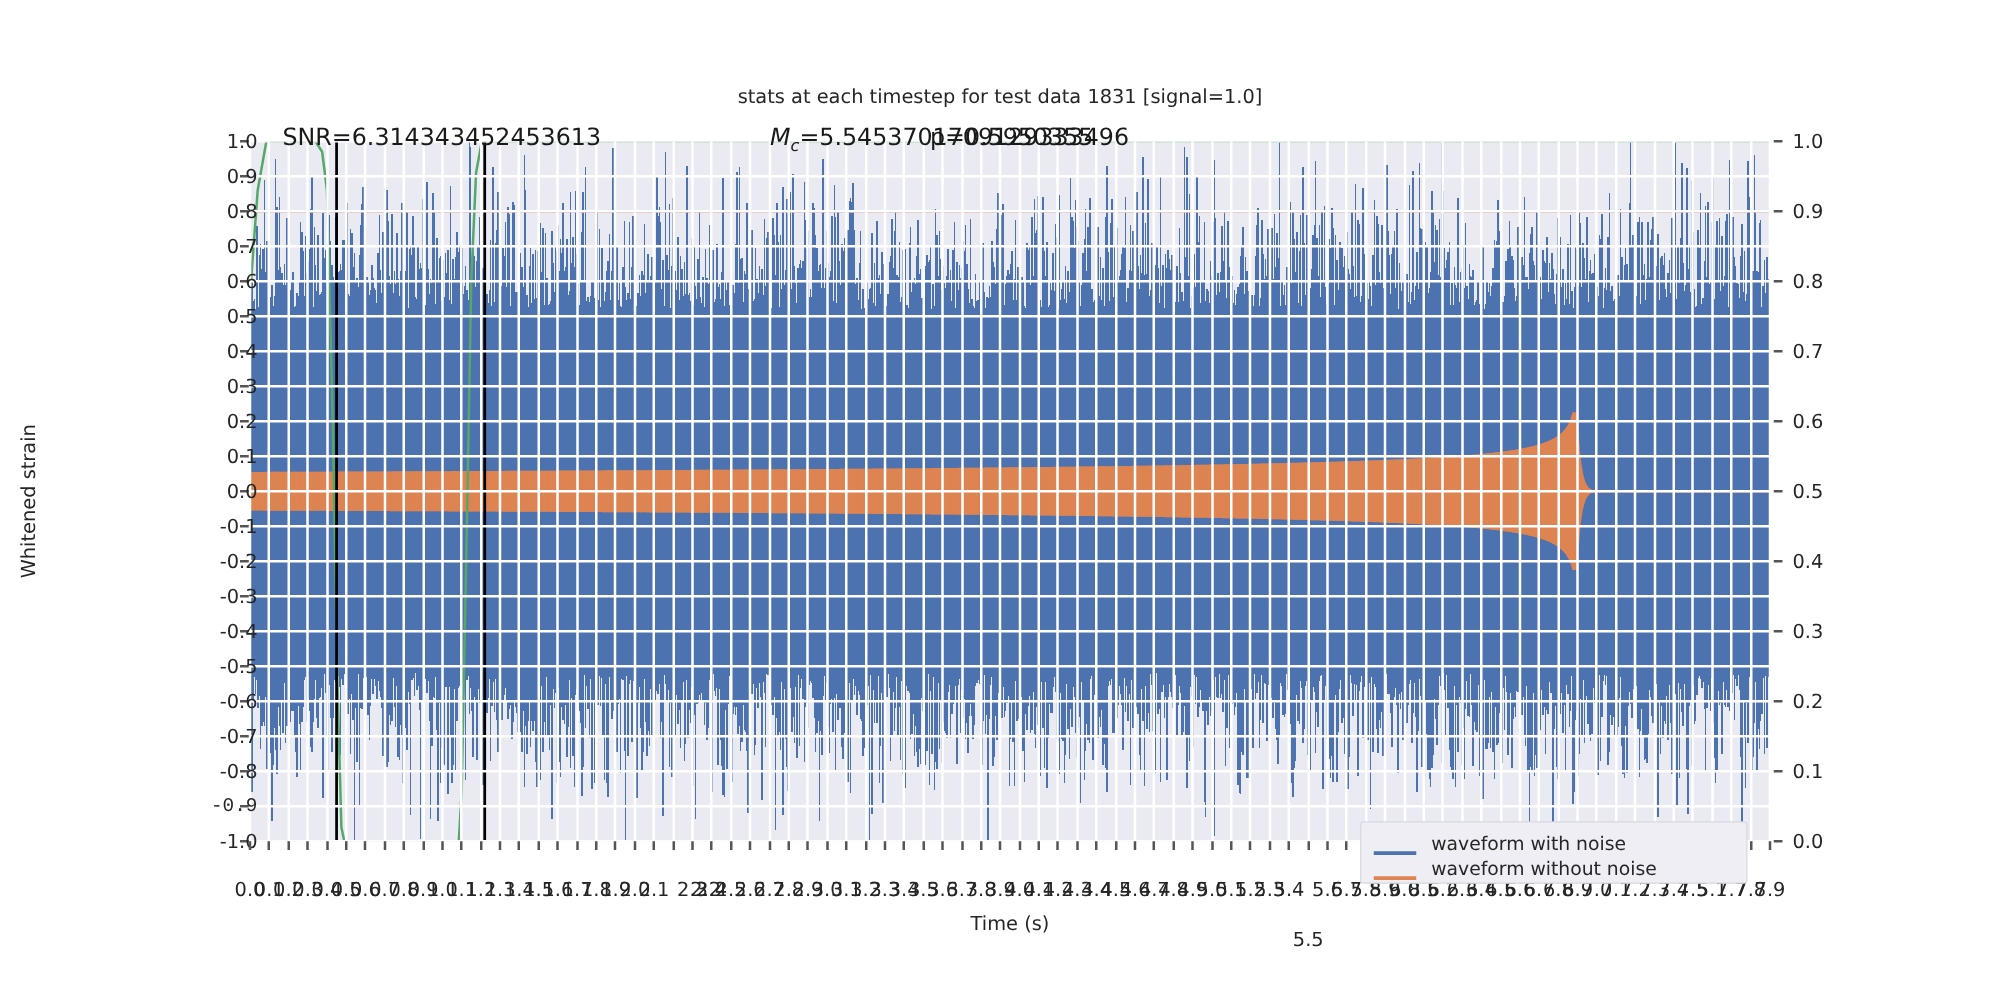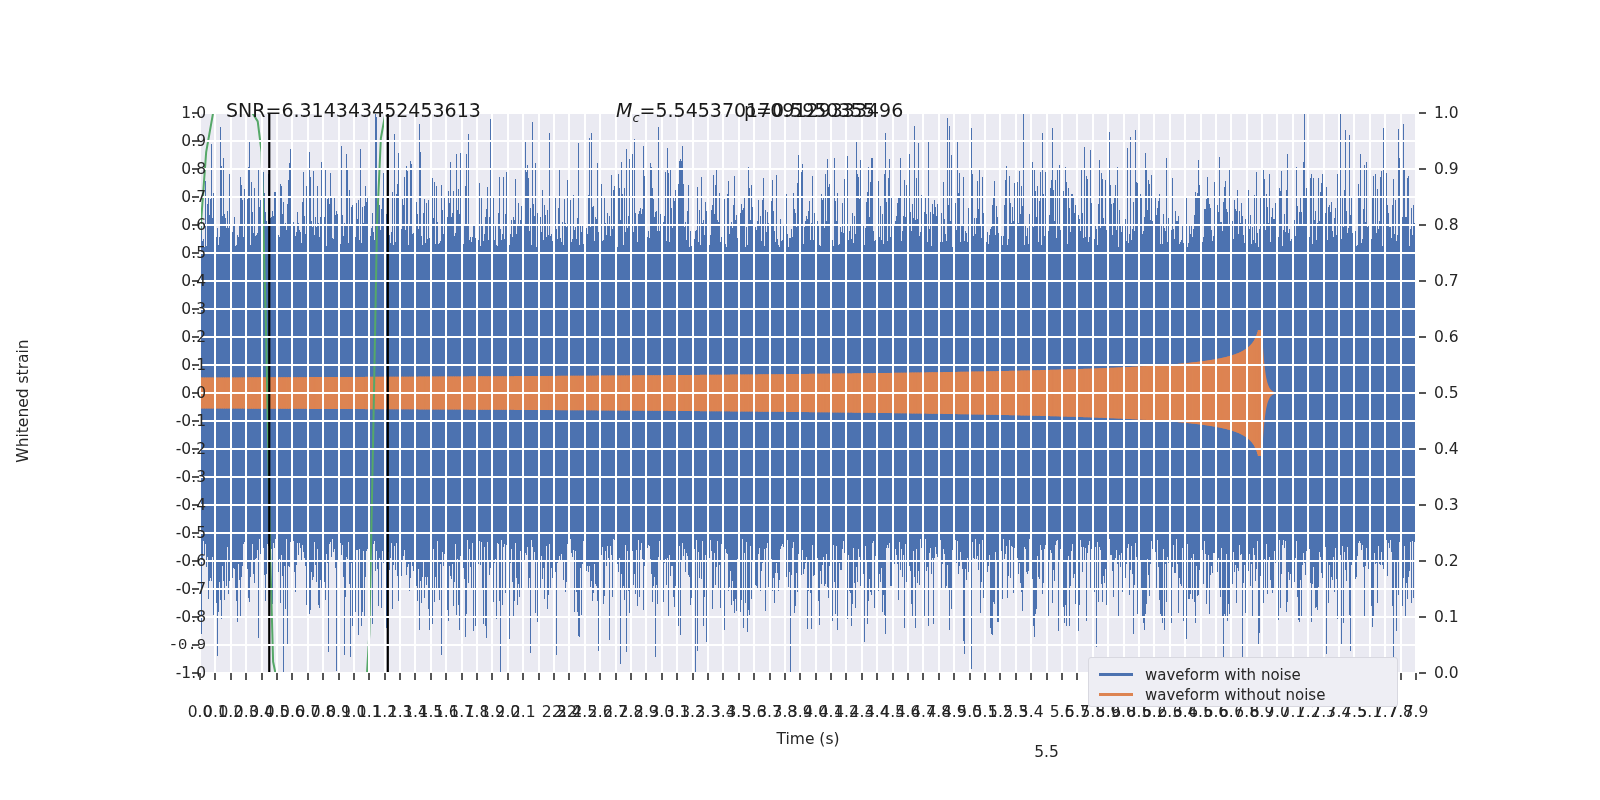--- a/index.html
+++ b/index.html
@@ -41,31 +41,32 @@
 
   
   .annot{position:absolute;font-size:19px;color:#1a1a1a;white-space:nowrap;}
   .annot .mc-i{font-style:italic;}
   .annot sub{font-size:0.68em;font-style:italic;}
 
   
   .legend{position:absolute;left:1088px;top:657px;width:310px;height:50px;
           background:#eeeef4;border:1px solid #d8d8e0;border-radius:3px;
           padding:6px 10px;box-sizing:border-box;}
-  .legend-row{display:flex;align-items:center;height:19px;margin-top:1px;}
+  .legend-row{display:flex;align-items:flex-end;height:19px;margin-top:1px;}
   .legend-swatch{width:34px;height:3px;margin-right:12px;flex:0 0 auto;}
   .legend-text{font-size:15px;color:#262626;white-space:nowrap;}
 
   svg{display:block;}
 </style>
 </head>
 <body>
 
 <div id="root">
 
+  <div class="fig-title">stats at each timestep for test data 1831 [signal=1.0]</div>
 
   <div class="axes" id="axes">
       <div class="hgrid" style="top: 559px;"></div>
       <div class="hgrid" style="top: 531px;"></div>
       <div class="hgrid" style="top: 503px;"></div>
       <div class="hgrid" style="top: 475px;"></div>
       <div class="hgrid" style="top: 447px;"></div>
       <div class="hgrid" style="top: 419px;"></div>
       <div class="hgrid" style="top: 391px;"></div>
       <div class="hgrid" style="top: 363px;"></div>

